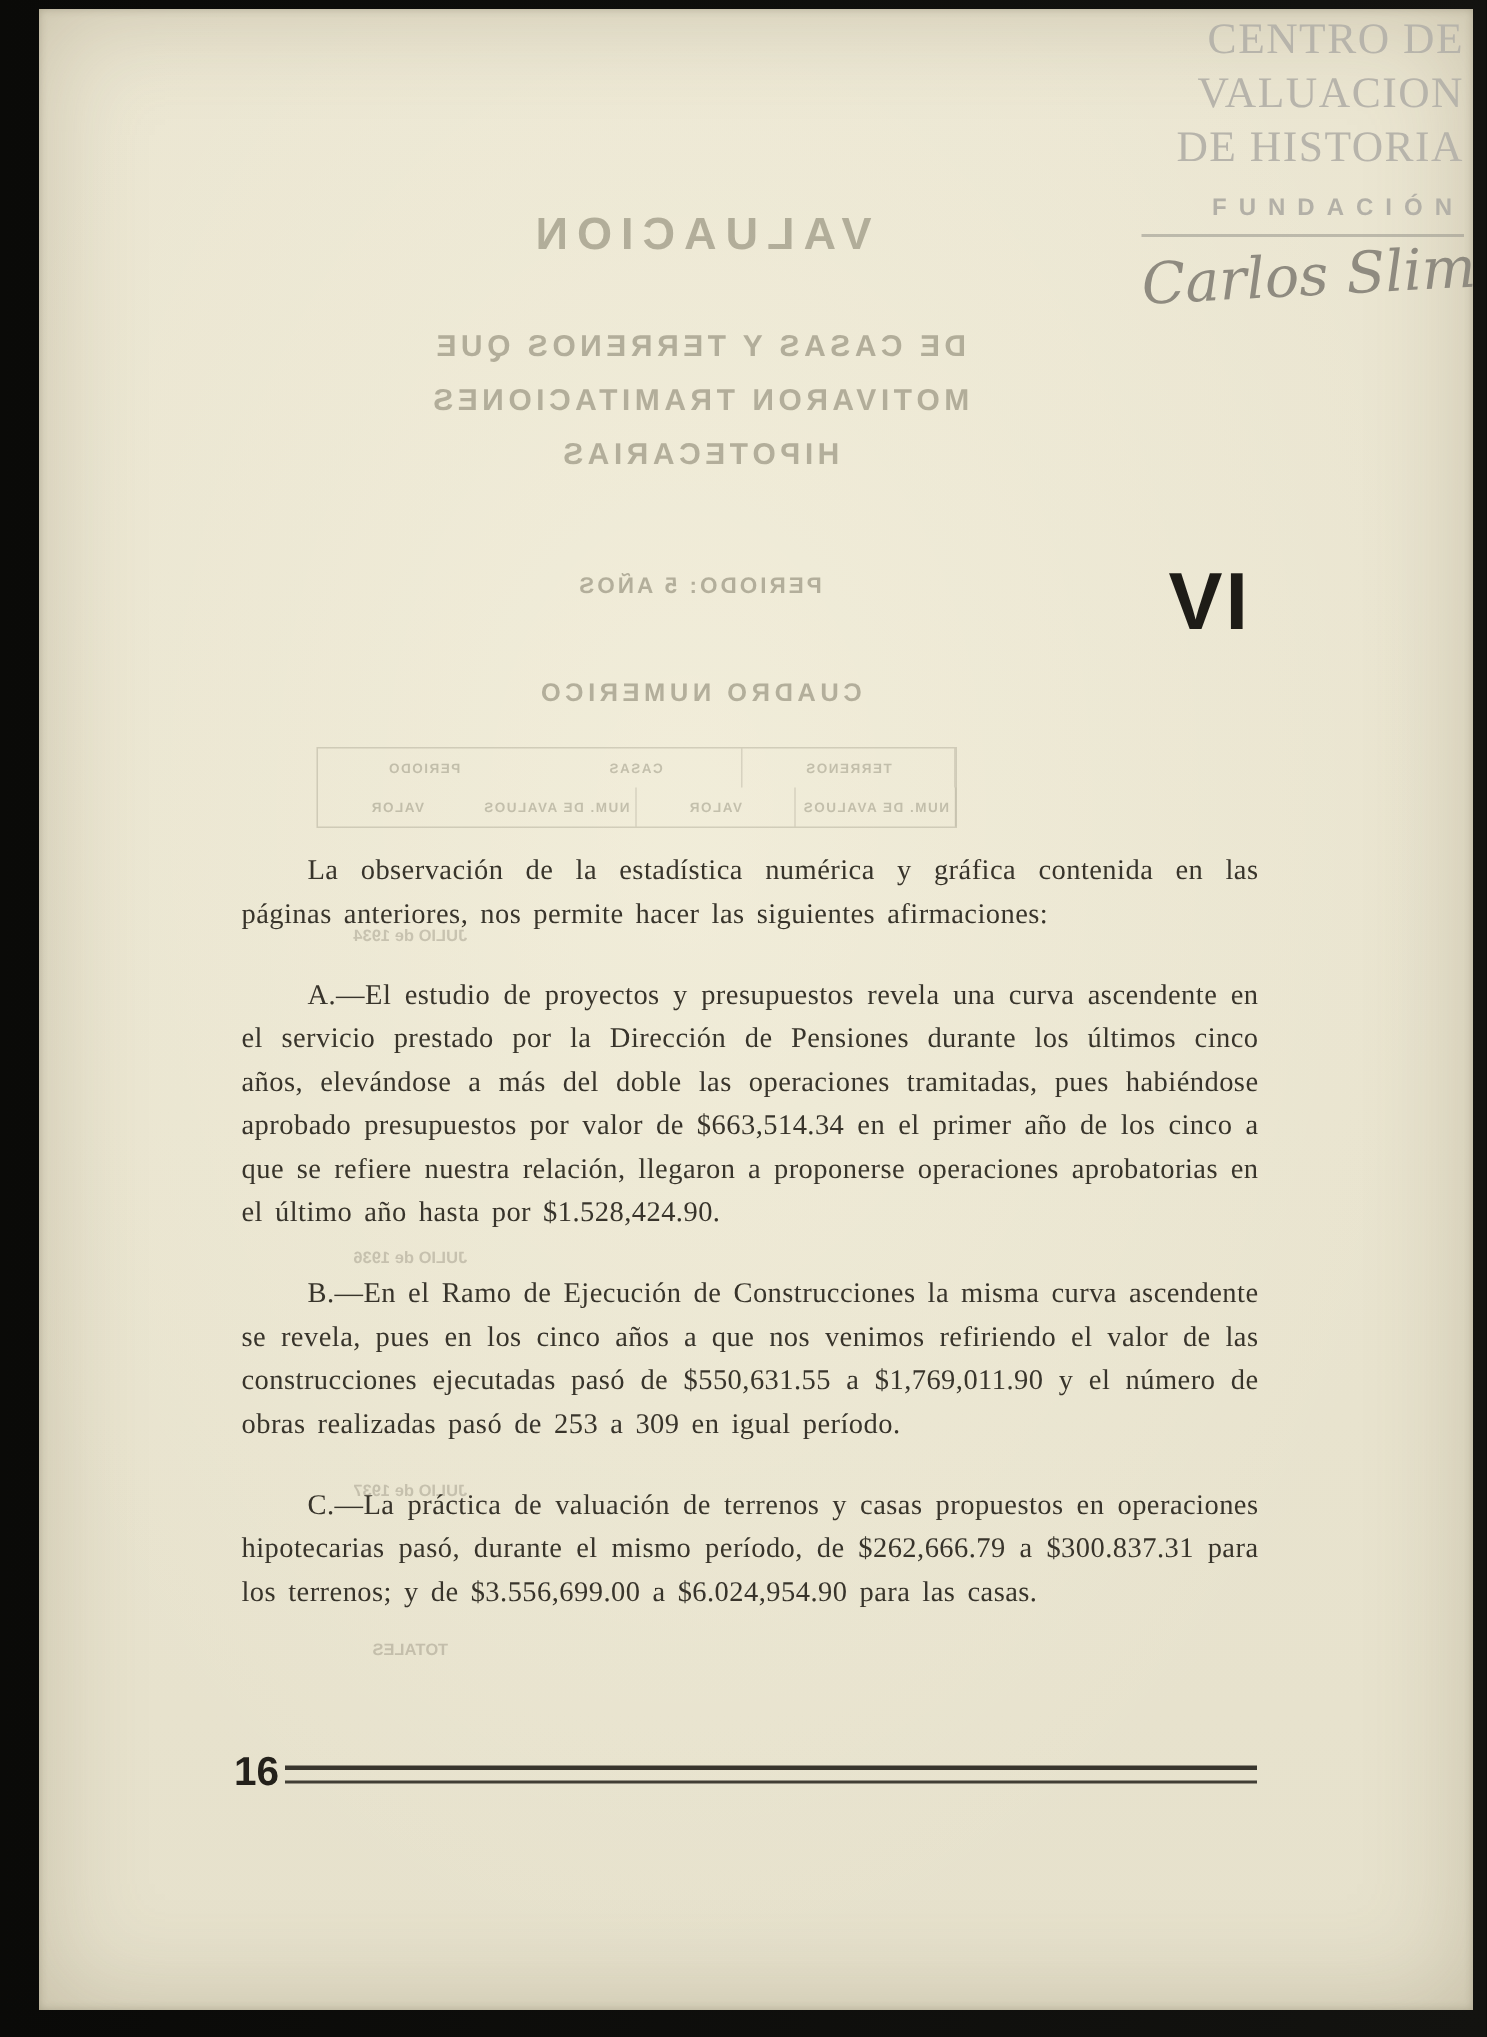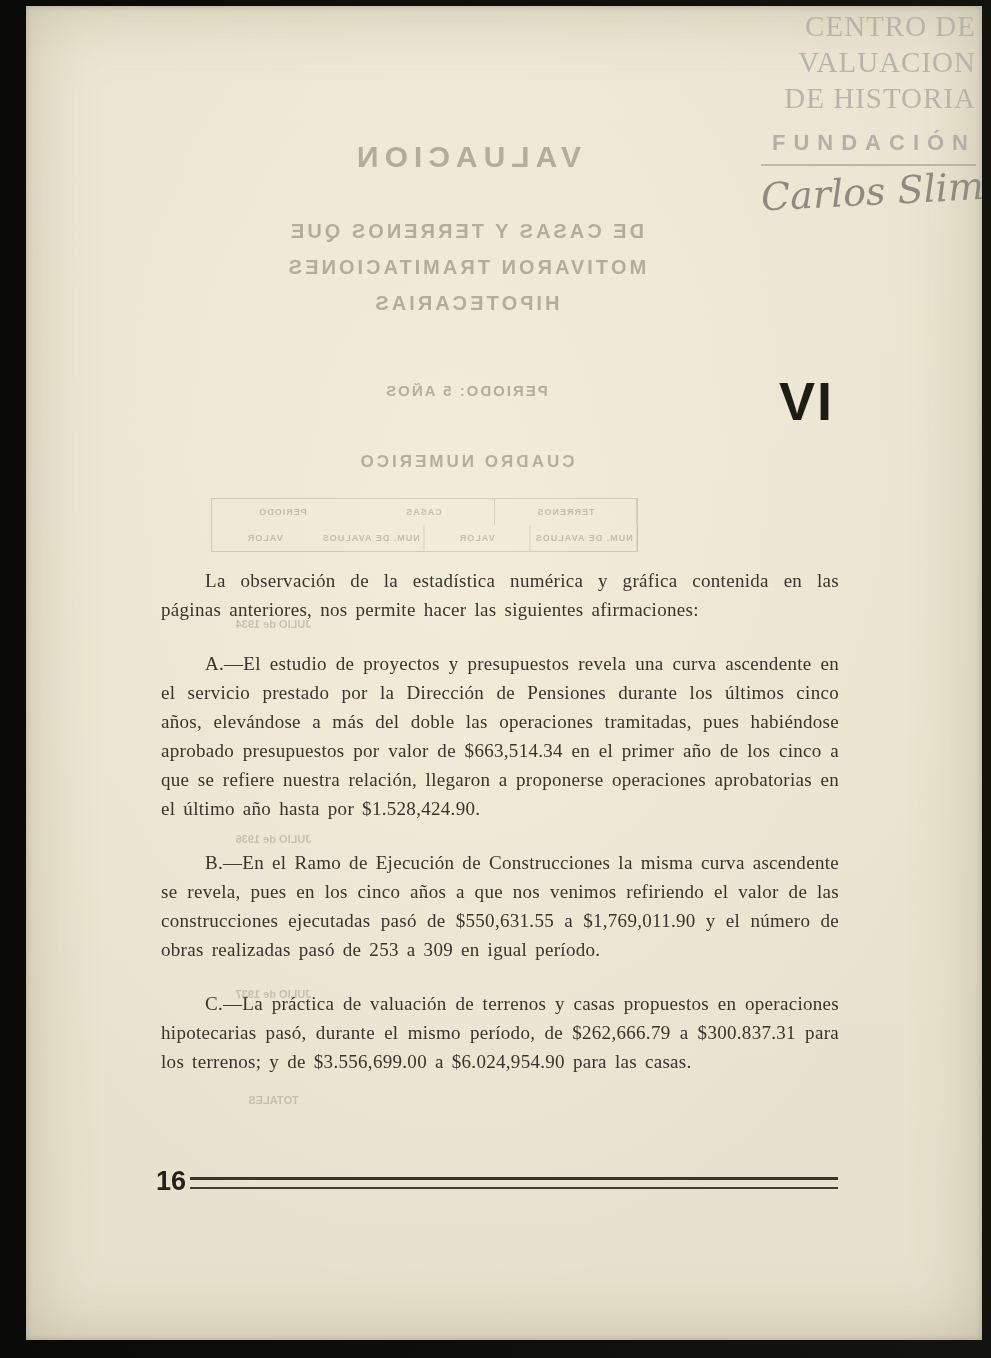--- a/index.html
+++ b/index.html
@@ -72,21 +72,21 @@
   .stamp { position: absolute; top: 2px; right: 6px; width: 215px; text-align: right; pointer-events: none; }
   .stamp-line {
     font-family: "Liberation Serif", "DejaVu Serif", serif;
     font-size: 29px; line-height: 36px; letter-spacing: 1px;
     color: var(--stamp-gray, #b7b4ab);
     white-space: nowrap;
   }
   .stamp-foundation {
     margin-top: 14px;
     font-family: "Liberation Sans", "DejaVu Sans", sans-serif;
-    font-size: 22px; font-weight: bold; letter-spacing: 8px;
+    font-size: 16px; font-weight: bold; letter-spacing: 8px;
     color: #b3b0a7;
     white-space: nowrap;
   }
   .stamp-rule { height: 2px; background: rgba(150,147,138,0.55); margin-top: 8px; }
   .stamp-signature {
     margin-top: 4px;
     font-family: "DejaVu Serif", serif;
     font-style: italic;
     font-size: 38px;
     color: #8f8b80;

